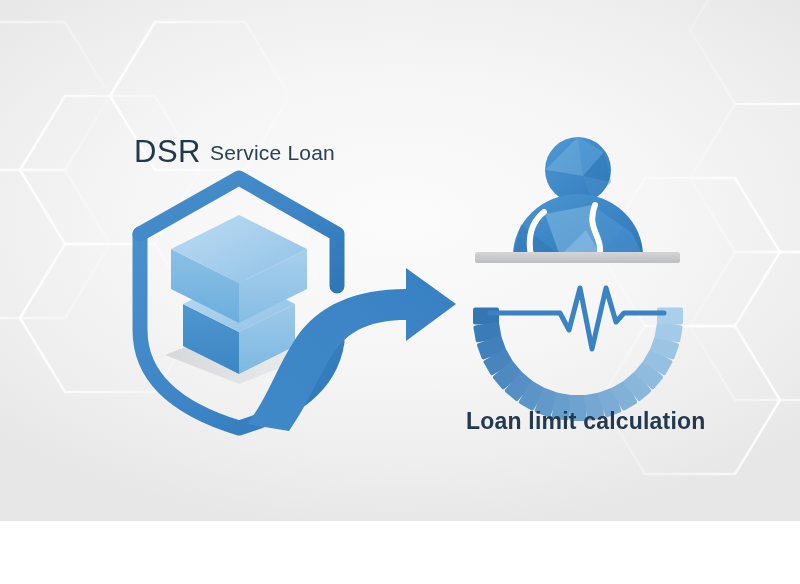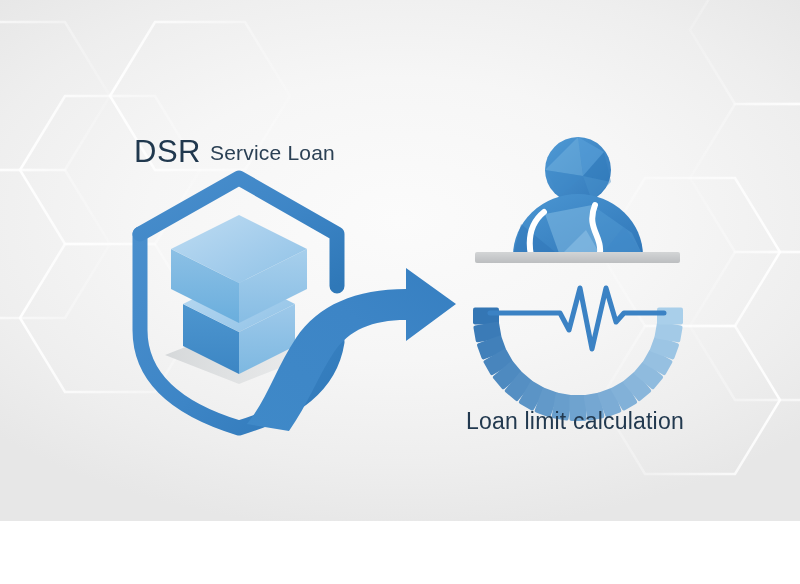--- a/index.html
+++ b/index.html
@@ -52,21 +52,21 @@
     top: 141px;
     font-size: 21px;
     font-weight: 400;
     color: #2b4054;
   }
 
   #loan-label {
     left: 466px;
     top: 408px;
     font-size: 23px;
-    font-weight: 400;
+    font-weight: 700;
     color: #22394f;
   }
 </style>
 </head>
 <body>
 
 <div id="stage">
 
   <svg class="layer" id="bg-hex" viewBox="0 0 800 584">
     <defs>

